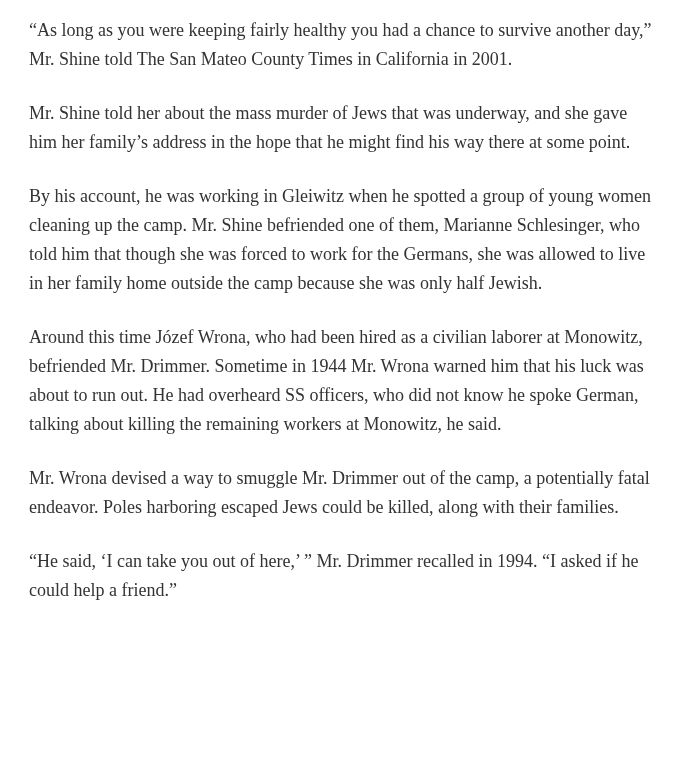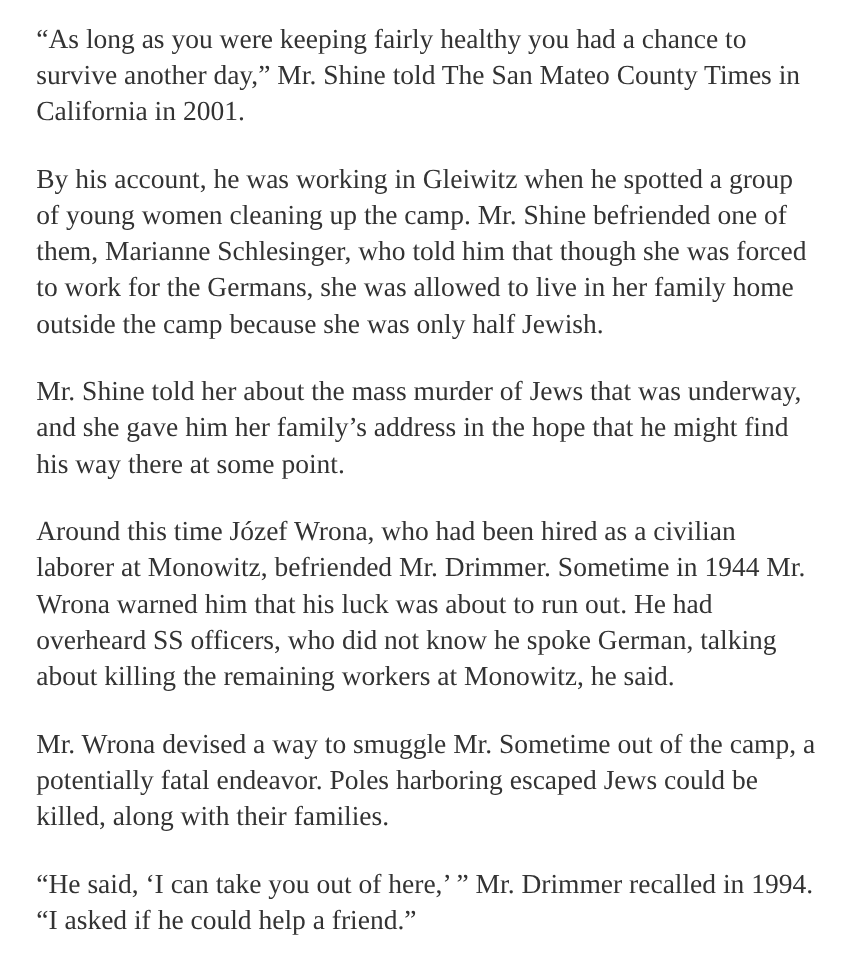--- a/index.html
+++ b/index.html
@@ -9,33 +9,33 @@
       background: #ffffff;
     }
     body {
       width: 685px;
       height: 772px;
       overflow: hidden;
     }
     .article-body {
       padding: 16px 29px 0 29px;
       font-family: "Liberation Serif", "DejaVu Serif", serif;
-      font-size: 22px;
+      font-size: 18px;
       line-height: 29px;
       color: #333333;
       max-width: 685px;
     }
     .article-body p {
       margin: 0 0 25px 0;
       text-rendering: optimizeLegibility;
     }
   </style>
 </head>
 <body>
 
 <div class="article-body">
   <p>“As long as you were keeping fairly healthy you had a chance to survive another day,” Mr. Shine told The San Mateo County Times in California in 2001.</p>
+  <p>Mr. Shine told her about the mass murder of Jews that was underway, and she gave him her family’s address in the hope that he might find his way there at some point.</p>
   <p>By his account, he was working in Gleiwitz when he spotted a group of young women cleaning up the camp. Mr. Shine befriended one of them, Marianne Schlesinger, who told him that though she was forced to work for the Germans, she was allowed to live in her family home outside the camp because she was only half Jewish.</p>
-  <p>Mr. Shine told her about the mass murder of Jews that was underway, and she gave him her family’s address in the hope that he might find his way there at some point.</p>
   <p>Around this time Józef Wrona, who had been hired as a civilian laborer at Monowitz, befriended Mr. Drimmer. Sometime in 1944 Mr. Wrona warned him that his luck was about to run out. He had overheard SS officers, who did not know he spoke German, talking about killing the remaining workers at Monowitz, he said.</p>
-  <p>Mr. Wrona devised a way to smuggle Mr. Sometime out of the camp, a potentially fatal endeavor. Poles harboring escaped Jews could be killed, along with their families.</p>
+  <p>Mr. Wrona devised a way to smuggle Mr. Drimmer out of the camp, a potentially fatal endeavor. Poles harboring escaped Jews could be killed, along with their families.</p>
   <p>“He said, ‘I can take you out of here,’ ” Mr. Drimmer recalled in 1994. “I asked if he could help a friend.”</p>
 </div>
 
 </body></html>

